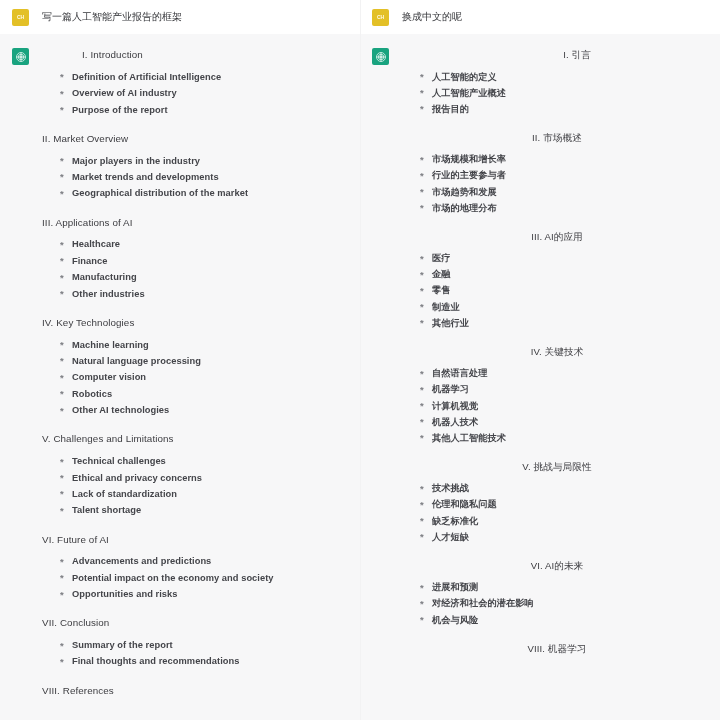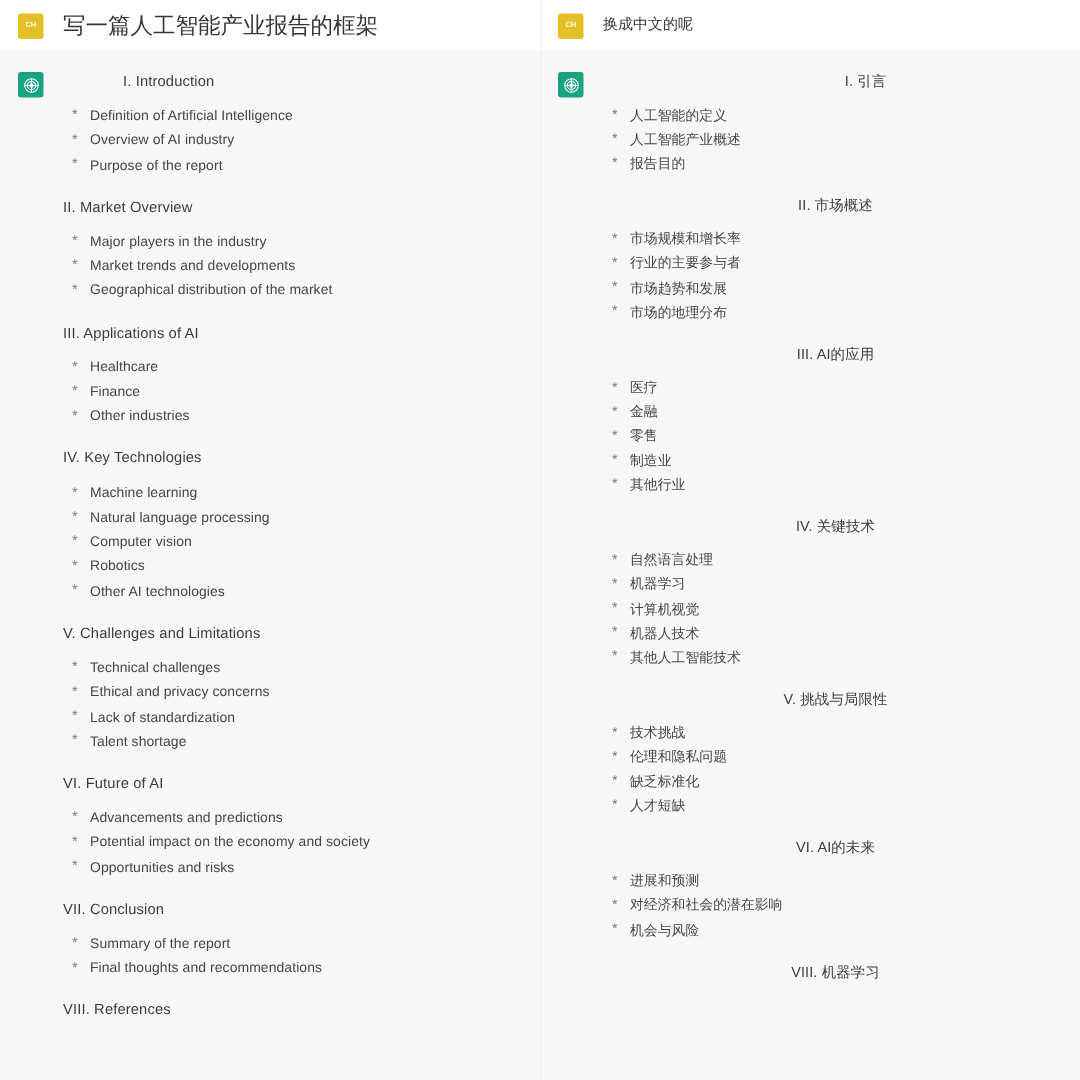--- a/index.html
+++ b/index.html
@@ -73,21 +73,21 @@
     line-height: 1;
   }
   .avatar-assistant {
     background: #19a37f;
   }
   .avatar-assistant svg { display: block; }
 
   
   .user-text {
     margin-left: 13px;
-    font-size: 15px;
+    font-size: 10px;
     color: #35363a;
     line-height: 1.4;
     white-space: nowrap;
   }
 
   
   .answer-body {
     margin-left: 13px;
     margin-top: 1px;
     flex: 1 1 auto;
@@ -101,23 +101,24 @@
     color: #3c3c40;
     line-height: 1.2;
     margin-top: 18px;
     margin-bottom: 0;
     letter-spacing: 0.1px;
   }
   .section:first-child .section-heading { margin-top: 0; padding-left: 40px; }
 
   .bullets {
     list-style: none;
-    margin: 4px;
+    margin: 16px;
     padding: 0;
     margin-top: 11px;
+    font-weight: bold;
   }
 
   .bullets li {
     position: relative;
     font-size: 9.3px;
     color: #44454a;
     line-height: 1.1;
     padding-left: 14px;
     margin-bottom: 6.2px;
     letter-spacing: 0.05px;
@@ -192,20 +193,21 @@
             <li>Market trends and developments</li>
             <li>Geographical distribution of the market</li>
           </ul>
         </div>
 
         <div class="section">
           <div class="section-heading">III. Applications of AI</div>
           <ul class="bullets">
             <li>Healthcare</li>
             <li>Finance</li>
+            <li>Manufacturing</li>
             <li>Other industries</li>
           </ul>
         </div>
 
         <div class="section">
           <div class="section-heading">IV. Key Technologies</div>
           <ul class="bullets">
             <li>Machine learning</li>
             <li>Natural language processing</li>
             <li>Computer vision</li>

